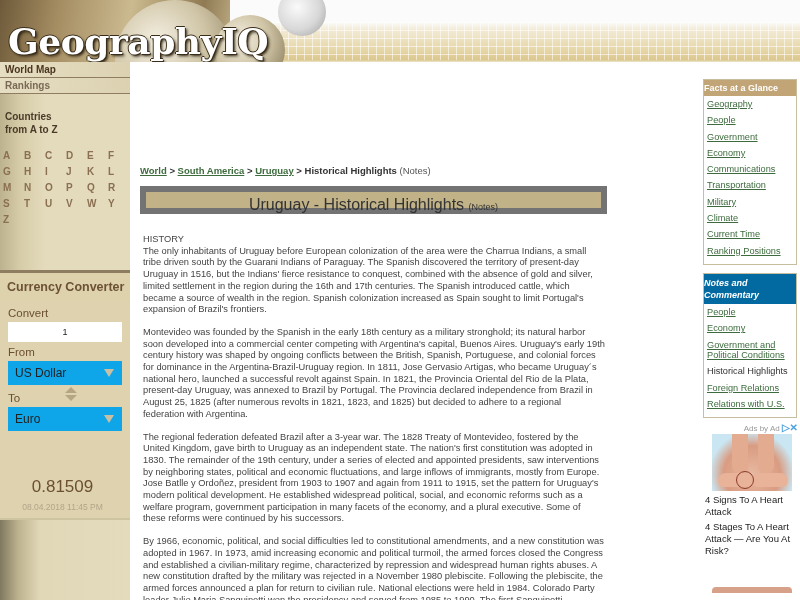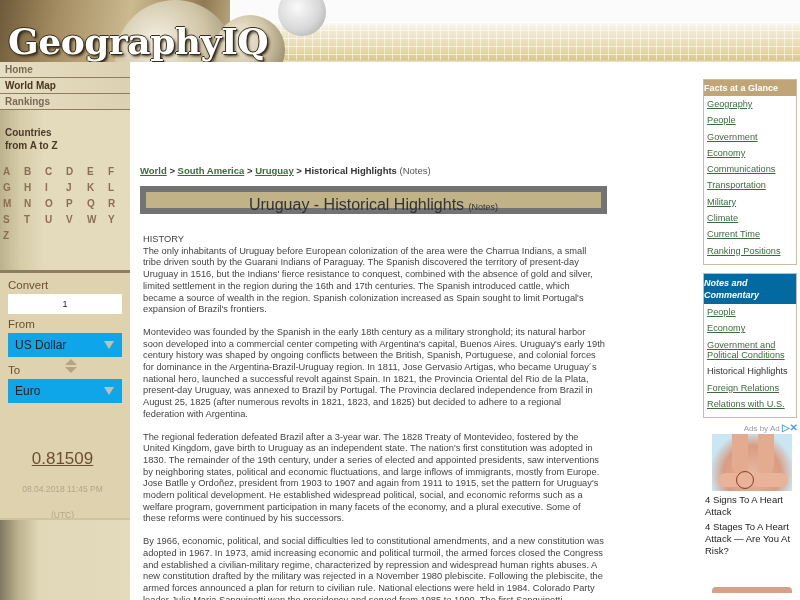--- a/index.html
+++ b/index.html
@@ -76,22 +76,22 @@
     width: 114px; height: 24px; margin-top: 2px; background: #0ea5e9; position: relative;
     font-size: 12px; color: #222; line-height: 24px; padding-left: 7px; cursor: pointer;
   }
   .cc-select .arrow { position: absolute; right: 8px; top: 8px; width: 0; height: 0;
     border-left: 5px solid transparent; border-right: 5px solid transparent; border-top: 8px solid #c9c0a4; }
   .cc-swap-row { position: relative; height: 20px; }
   .cc-swap-row .cc-label { position: absolute; left: 0; top: 5px; }
   .swap-icon { position: absolute; left: 57px; top: 2px; width: 12px; height: 14px; cursor: pointer; }
   .swap-icon:before { content: ""; position: absolute; left: 0; top: 0; border-left: 6px solid transparent; border-right: 6px solid transparent; border-bottom: 6px solid #b5a582; }
   .swap-icon:after { content: ""; position: absolute; left: 0; top: 8px; border-left: 6px solid transparent; border-right: 6px solid transparent; border-top: 6px solid #b5a582; }
-  .cc-result { margin-top: 46px; text-align: center; font-size: 17px; color: #6a5030; padding-right: 5px; text-decoration: underline; }
-  .cc-date { text-align: center; font-size: 8.5px; color: #b3a489; line-height: 12px; margin-top: 14px; padding-right: 5px; }
+  .cc-result { margin-top: 46px; text-align: center; font-size: 17px; color: #6a5030; padding-right: 5px; }
+  .cc-date { text-align: center; font-size: 8.5px; color: #b3a489; line-height: 12px; margin-top: 4px; padding-right: 5px; }
   .cc-add { margin-top: 30px; font-size: 9.5px; color: #3c6a2c; cursor: pointer; }
   .cc-url { text-align: right; font-size: 9px; color: #a39373; margin-top: 2px; padding-right: 2px; cursor: pointer; }
   #left-bottom {
     position: absolute; left: 0; top: 518px; width: 130px; height: 82px;
     background: linear-gradient(to right, #7f7860 0px, #bdb28e 18px, #e1d8b8 40px, #e4dbbd 130px);
     border-top: 2px solid #cfc4a0;
   }
 
   
   #main { position: absolute; left: 140px; top: 155px; width: 558px; }
@@ -138,21 +138,20 @@
 <div id="header">
   <div class="grid"></div>
   <div class="map-area"></div>
   <div class="globe g1"></div>
   <div class="globe g2"></div>
   <div class="globe g3"></div>
   <div id="logo">GeographyIQ</div>
 </div>
 
 <div id="left">
-  <a class="nav-item">Home</a>
   <a class="nav-item active">World Map</a>
   <a class="nav-item">Rankings</a>
   <div class="az-title">
     <div>Countries</div>
     <div>from A to Z</div>
   </div>
   <div class="az-grid">
     <a>A</a>
     <a>B</a>
     <a>C</a>
@@ -174,20 +173,21 @@
     <a>S</a>
     <a>T</a>
     <a>U</a>
     <a>V</a>
     <a>W</a>
     <a>Y</a>
     <a>Z</a>
   </div>
 
   <div id="currency">
+    <div class="cc-head">Currency Converter</div>
     <div class="cc-body">
       <div class="cc-label">Convert</div>
       <div class="cc-input">1</div>
       <div class="cc-label" style="margin-top:3px">From</div>
       <div class="cc-select">
         <span>US Dollar</span>
         <span class="arrow"></span>
       </div>
       <div class="cc-swap-row">
         <div class="cc-label">To</div>

